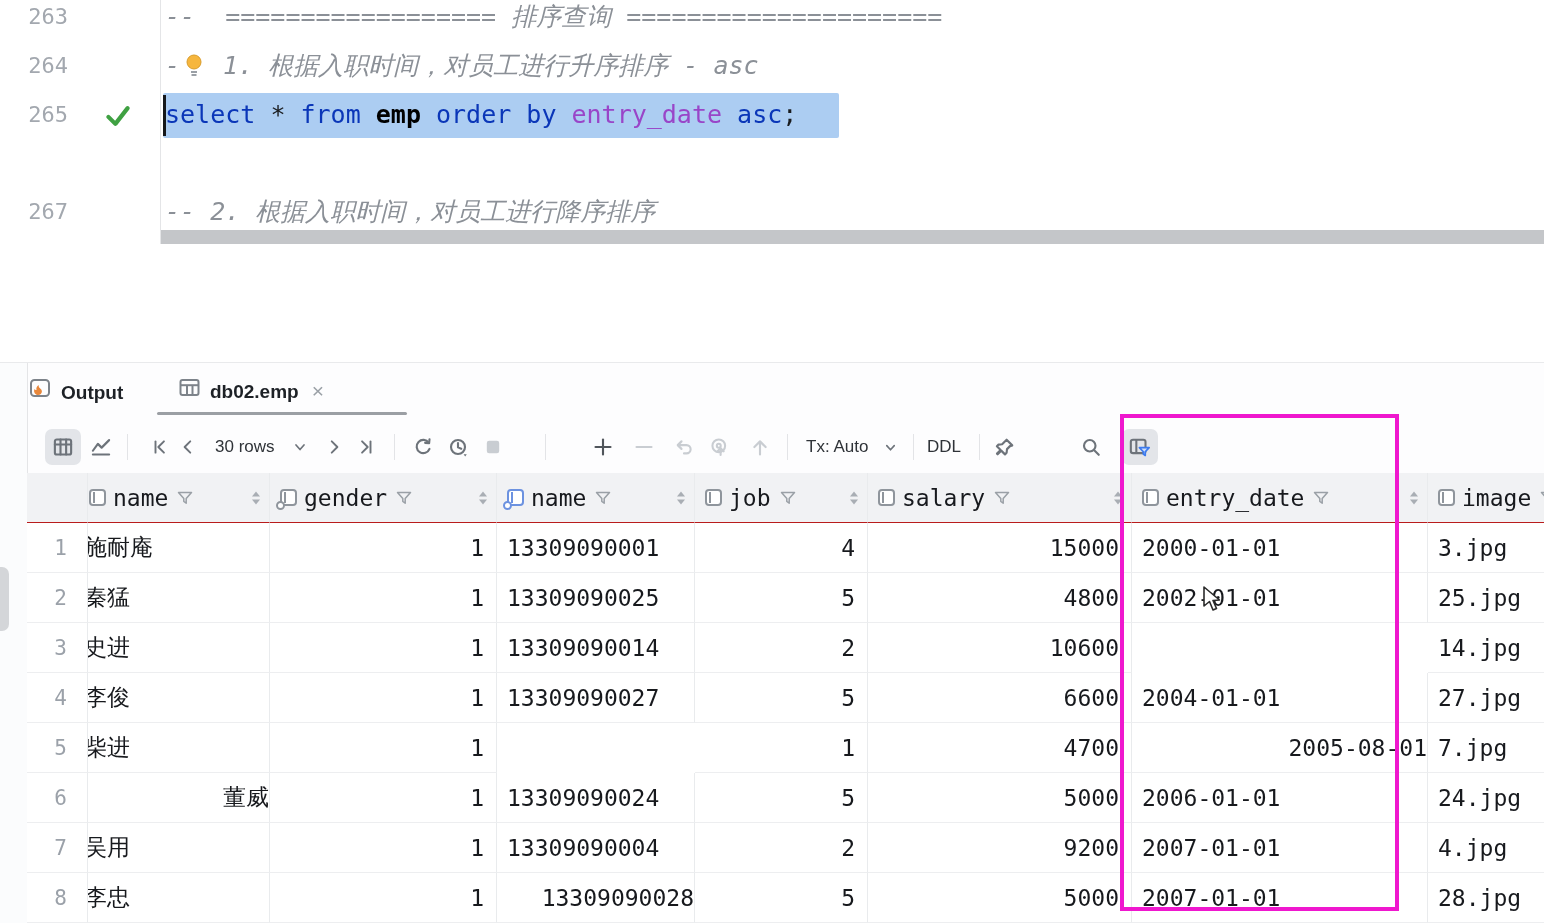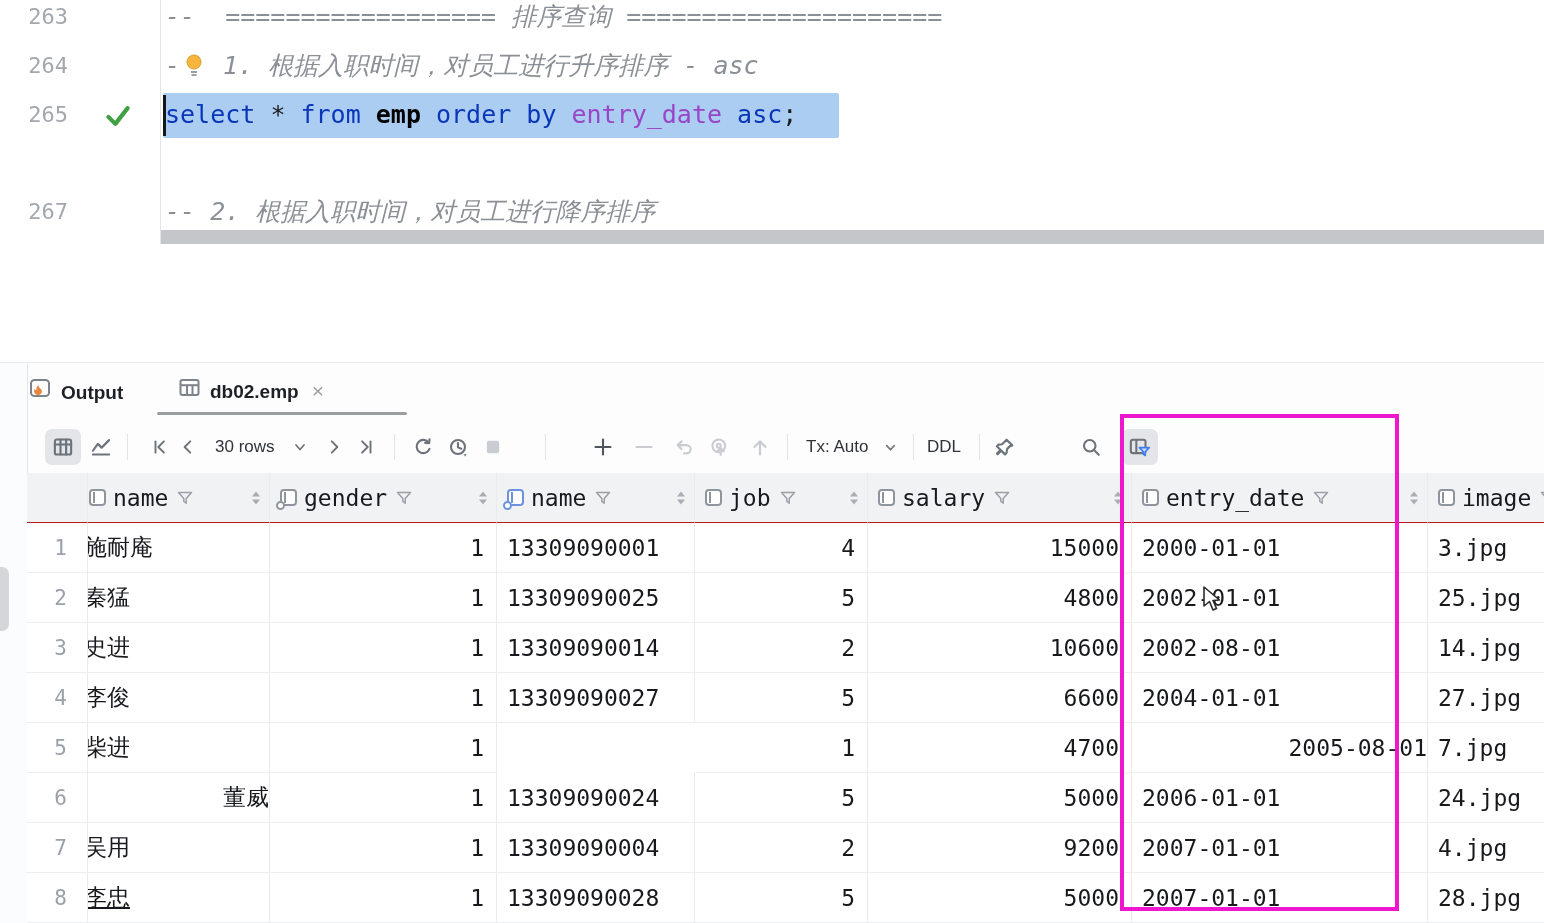--- a/index.html
+++ b/index.html
@@ -301,21 +301,20 @@
       <div class="cell dcell ar" style="left: 668px; width: 173px; top: 100px;"><span>5</span></div>
       <div class="cell dcell ar" style="left: 841px; width: 264px; top: 100px;"><span>4800</span></div>
       <div class="cell dcell al" style="left: 1105px; width: 296px; top: 100px;"><span>2002-01-01</span></div>
       <div class="cell dcell al" style="left: 1401px; width: 200px; top: 100px;"><span>25.jpg</span></div>
       <div class="cell dcell ar rownum" style="left: 0px; width: 61px; top: 150px;"><span>3</span></div>
       <div class="cell dcell al" style="left: 61px; width: 182px; top: 150px;"><span class="clipname">史进</span></div>
       <div class="cell dcell ar" style="left: 243px; width: 227px; top: 150px;"><span>1</span></div>
       <div class="cell dcell al" style="left: 470px; width: 198px; top: 150px;"><span>13309090014</span></div>
       <div class="cell dcell ar" style="left: 668px; width: 173px; top: 150px;"><span>2</span></div>
       <div class="cell dcell ar" style="left: 841px; width: 264px; top: 150px;"><span>10600</span></div>
-      <div class="cell dcell al" style="left: 1105px; width: 296px; top: 150px;"><span>2002-08-01</span></div>
       <div class="cell dcell al" style="left: 1401px; width: 200px; top: 150px;"><span>14.jpg</span></div>
       <div class="cell dcell ar rownum" style="left: 0px; width: 61px; top: 200px;"><span>4</span></div>
       <div class="cell dcell al" style="left: 61px; width: 182px; top: 200px;"><span class="clipname">李俊</span></div>
       <div class="cell dcell ar" style="left: 243px; width: 227px; top: 200px;"><span>1</span></div>
       <div class="cell dcell al" style="left: 470px; width: 198px; top: 200px;"><span>13309090027</span></div>
       <div class="cell dcell ar" style="left: 668px; width: 173px; top: 200px;"><span>5</span></div>
       <div class="cell dcell ar" style="left: 841px; width: 264px; top: 200px;"><span>6600</span></div>
       <div class="cell dcell al" style="left: 1105px; width: 296px; top: 200px;"><span>2004-01-01</span></div>
       <div class="cell dcell al" style="left: 1401px; width: 200px; top: 200px;"><span>27.jpg</span></div>
       <div class="cell dcell ar rownum" style="left: 0px; width: 61px; top: 250px;"><span>5</span></div>
@@ -335,23 +334,23 @@
       <div class="cell dcell al" style="left: 1401px; width: 200px; top: 300px;"><span>24.jpg</span></div>
       <div class="cell dcell ar rownum" style="left: 0px; width: 61px; top: 350px;"><span>7</span></div>
       <div class="cell dcell al" style="left: 61px; width: 182px; top: 350px;"><span class="clipname">吴用</span></div>
       <div class="cell dcell ar" style="left: 243px; width: 227px; top: 350px;"><span>1</span></div>
       <div class="cell dcell al" style="left: 470px; width: 198px; top: 350px;"><span>13309090004</span></div>
       <div class="cell dcell ar" style="left: 668px; width: 173px; top: 350px;"><span>2</span></div>
       <div class="cell dcell ar" style="left: 841px; width: 264px; top: 350px;"><span>9200</span></div>
       <div class="cell dcell al" style="left: 1105px; width: 296px; top: 350px;"><span>2007-01-01</span></div>
       <div class="cell dcell al" style="left: 1401px; width: 200px; top: 350px;"><span>4.jpg</span></div>
       <div class="cell dcell ar rownum" style="left: 0px; width: 61px; top: 400px;"><span>8</span></div>
-      <div class="cell dcell al" style="left: 61px; width: 182px; top: 400px; text-decoration: underline;"><span class="clipname">李忠</span></div>
+      <div class="cell dcell al" style="left: 61px; width: 182px; top: 400px;"><span class="clipname">李忠</span></div>
       <div class="cell dcell ar" style="left: 243px; width: 227px; top: 400px;"><span>1</span></div>
-      <div class="cell dcell al" style="left: 470px; width: 198px; top: 400px;"><span>13309090028</span></div>
+      <div class="cell dcell al" style="left: 470px; width: 198px; top: 400px; justify-content: flex-end;"><span>13309090028</span></div>
       <div class="cell dcell ar" style="left: 668px; width: 173px; top: 400px;"><span>5</span></div>
       <div class="cell dcell ar" style="left: 841px; width: 264px; top: 400px;"><span>5000</span></div>
       <div class="cell dcell al" style="left: 1105px; width: 296px; top: 400px;"><span>2007-01-01</span></div>
       <div class="cell dcell al" style="left: 1401px; width: 200px; top: 400px;"><span>28.jpg</span></div>
     </div>
 </div>
 
 <div id="annot"></div>
 <div id="cursor">
   <svg width="24" height="26" viewBox="0 0 24 26">

